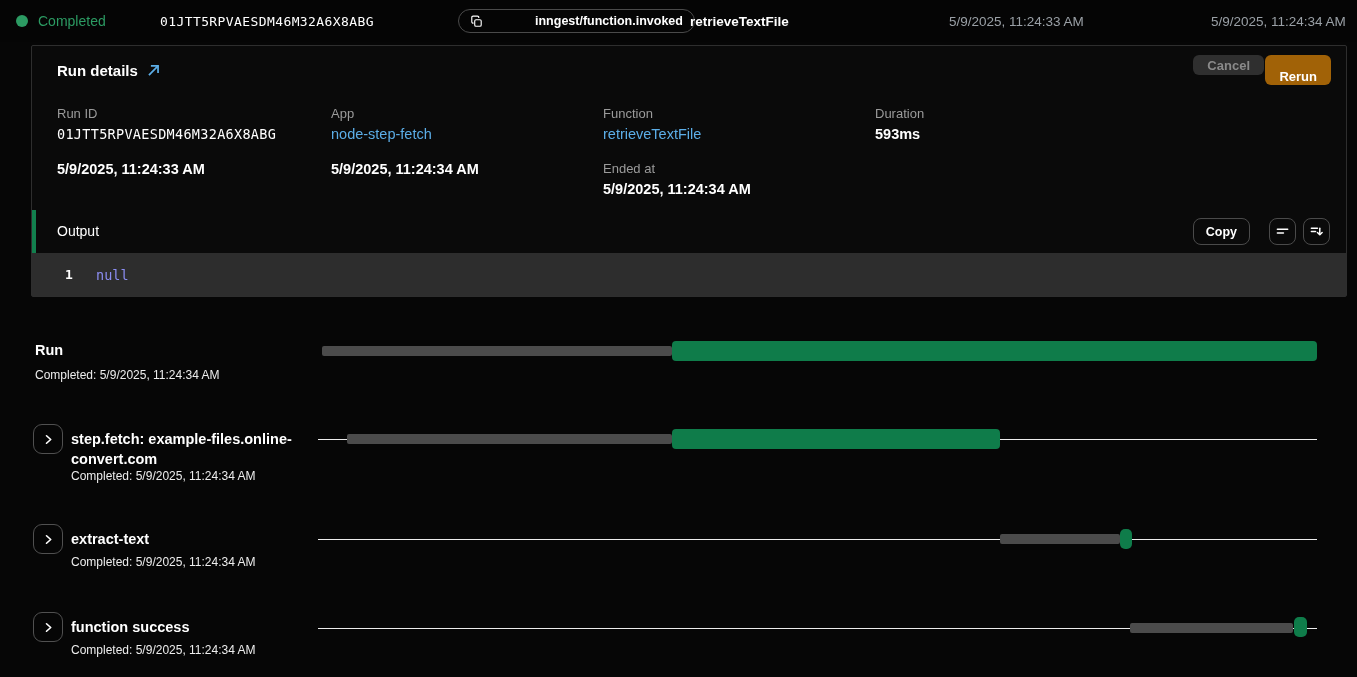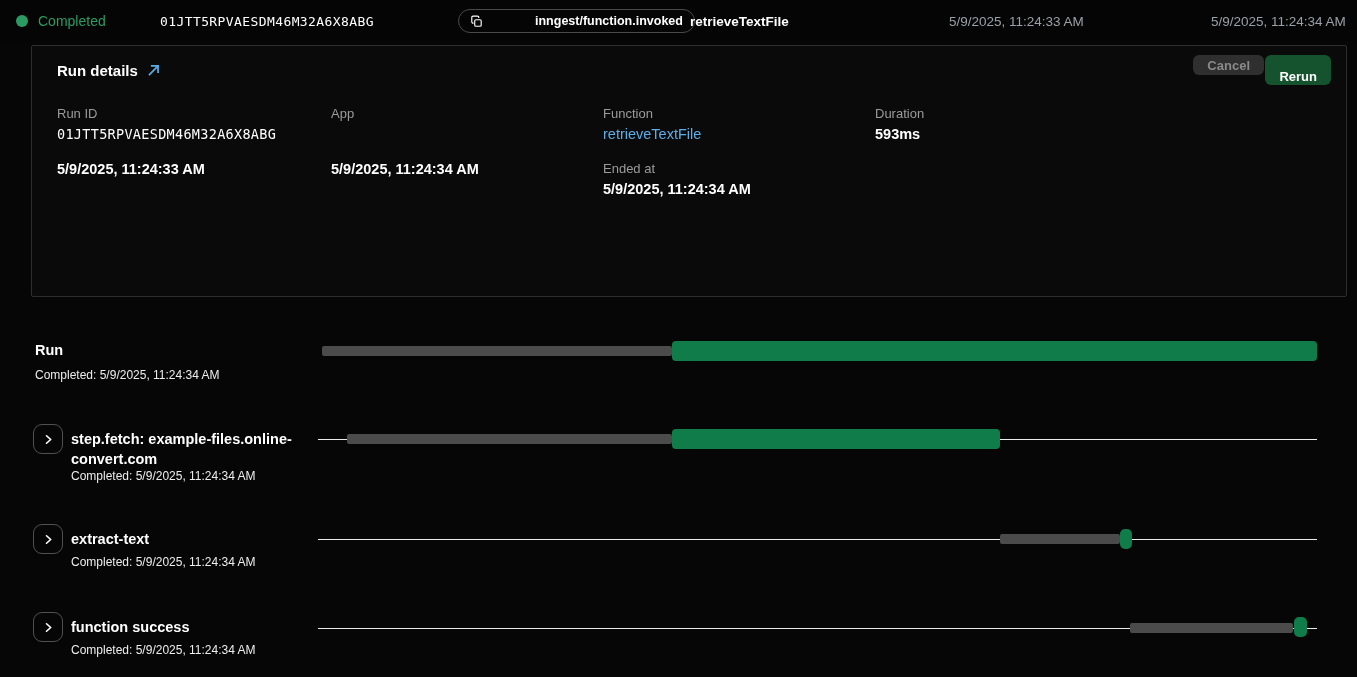--- a/index.html
+++ b/index.html
@@ -26,21 +26,21 @@
   .topbar-ts2 { position:absolute; left:1211px; top:14px; font-size:13.5px; color:#9aa0a6; }
 
   
   .panel { position:absolute; left:31px; top:45px; width:1316px; height:252px; background:#0a0a0a;
            border:1px solid #2e2e2e; border-radius:2px; }
   .panel-header-title { position:absolute; left:25px; top:16px; display:flex; align-items:center; gap:9px;justify-content:flex-end; }
   .panel-header-title .t { font-size:15px; font-weight:600; color:#ffffff; }
   .btn-cancel { position:absolute; right:82px; top:9px; height:20px; padding:0 14px; border:none; border-radius:6px;
                 background:#2f2f2f; color:#8a8a8a; font-size:13px; font-weight:600; font-family:inherit; }
   .btn-rerun { position:absolute; right:15px; top:9px; height:30px; padding:14px 14px; border:none; border-radius:6px;
-               background:#14532d; color:#ffffff; font-size:13px; font-weight:600; font-family:inherit; cursor:pointer; }
+               background:#a16207; color:#ffffff; font-size:13px; font-weight:600; font-family:inherit; cursor:pointer; }
 
   .detail-grid { position:absolute; left:25px; top:60px; width:1270px; display:grid;
                  grid-template-columns:274px 272px 272px 1fr; row-gap:19px; }
   .cell .lbl { font-size:13px; color:#9b9b9b; margin-bottom:5px; }
   .cell .val { font-size:14.5px; font-weight:600; color:#ffffff; }
   .cell .val.mono { font-size:13.5px; font-weight:400; letter-spacing:.3px; }
   .cell .val.link { color:#5caee8; cursor:pointer; font-weight:500; }
 
   .output-sec { position:absolute; left:0; top:164px; width:1314px; }
   .output-head { position:relative; height:43px; }
@@ -103,20 +103,21 @@
   <button class="btn-cancel">Cancel</button>
   <button class="btn-rerun">Rerun</button>
 
   <div class="detail-grid">
     <div class="cell">
       <div class="lbl">Run ID</div>
       <div class="val mono">01JTT5RPVAESDM46M32A6X8ABG</div>
     </div>
     <div class="cell">
       <div class="lbl">App</div>
+      <div class="val link">node-step-fetch</div>
     </div>
     <div class="cell">
       <div class="lbl">Function</div>
       <div class="val link">retrieveTextFile</div>
     </div>
     <div class="cell">
       <div class="lbl">Duration</div>
       <div class="val">593ms</div>
     </div>
     <div class="cell">
@@ -124,20 +125,45 @@
     </div>
     <div class="cell">
       <div class="val">5/9/2025, 11:24:34 AM</div>
     </div>
     <div class="cell">
       <div class="lbl">Ended at</div>
       <div class="val">5/9/2025, 11:24:34 AM</div>
     </div>
   </div>
 
+  <div class="output-sec">
+    <div class="output-head">
+      <div class="output-accent"></div>
+      <div class="output-title">Output</div>
+      <button class="btn-copy">Copy</button>
+      <div class="icon-btn b1">
+        <svg width="15" height="15" viewBox="0 0 16 16" fill="none" stroke="#ffffff" stroke-width="1.6" stroke-linecap="round">
+          <path d="M2.5 5.5 H13.5"></path>
+            <path d="M2.5 9.5 H9"></path>
+        </svg>
+      </div>
+      <div class="icon-btn b2">
+        <svg width="15" height="15" viewBox="0 0 16 16" fill="none" stroke="#ffffff" stroke-width="1.6" stroke-linecap="round" stroke-linejoin="round">
+          <path d="M2.5 4.5 H9"></path>
+            <path d="M2.5 8 H7"></path>
+          <path d="M11.5 4.5 V11"></path>
+            <path d="M9 9 L11.5 11.5 L14 9"></path>
+        </svg>
+      </div>
+    </div>
+    <div class="code-row">
+      <div class="code-ln">1</div>
+      <div class="code-tok">null</div>
+    </div>
+  </div>
 </div>
 
 <div class="run-title row-title">Run</div>
 <div class="run-sub">Completed: 5/9/2025, 11:24:34 AM</div>
 <div class="bar-gray" style="left:322px; top:346px; width:350px;"></div>
 <div class="bar-green" style="left:672px; top:341px; width:645px;"></div>
 
 <button class="chev-btn" style="top:424px;">
   <svg width="11" height="11" viewBox="0 0 10 10" fill="none" stroke="#ffffff" stroke-width="1.5" stroke-linecap="round" stroke-linejoin="round">
     <path d="M3.2 1.6 L7 5 L3.2 8.4"></path>

